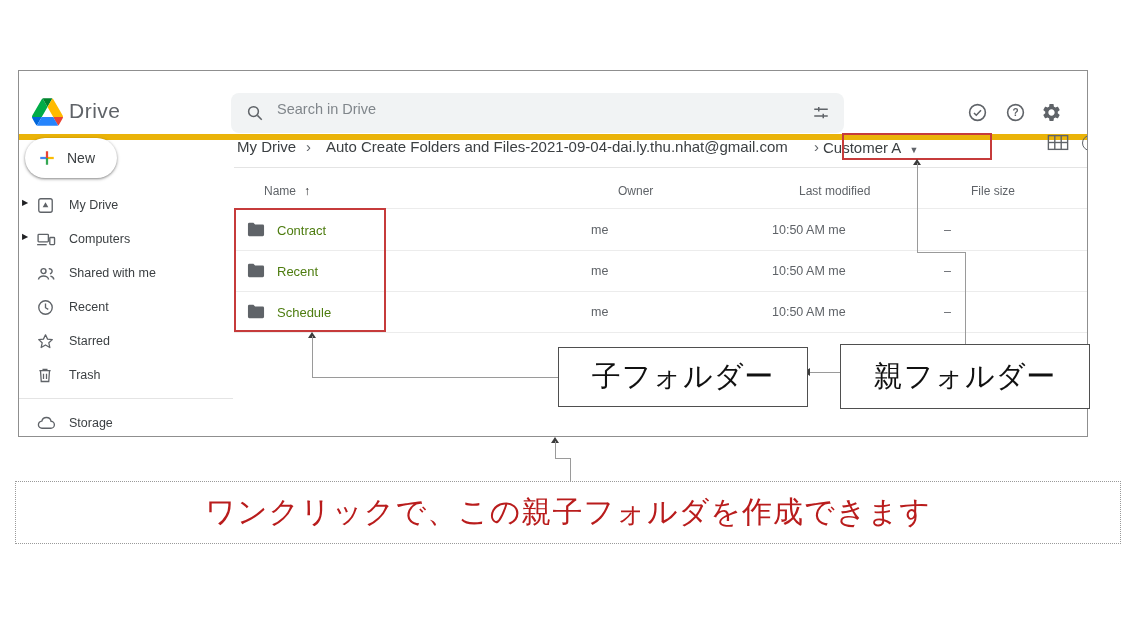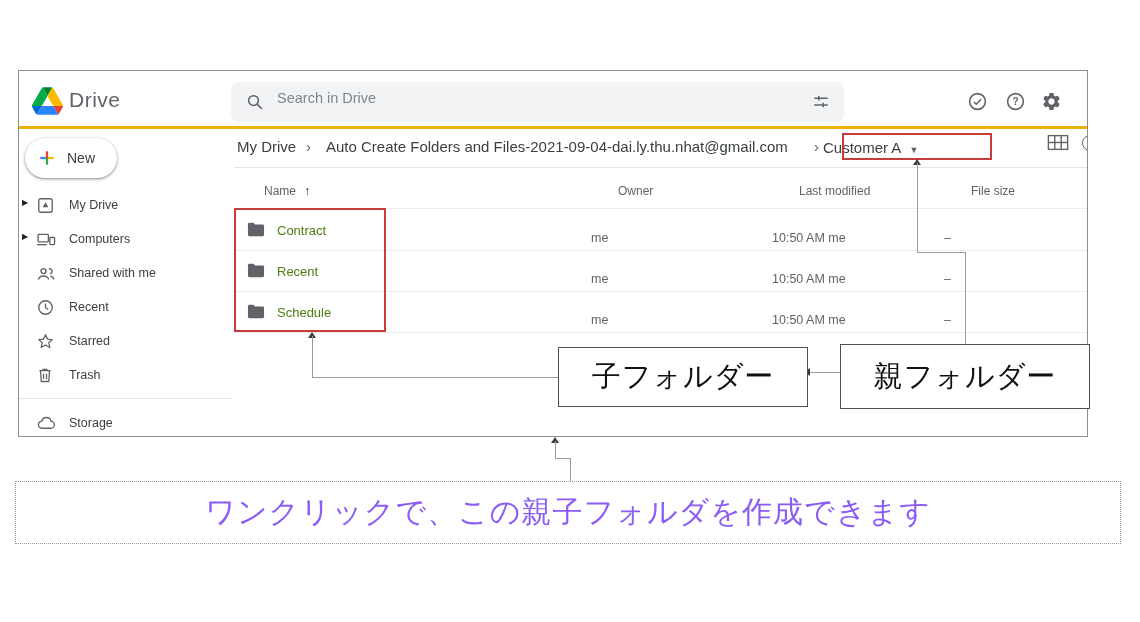--- a/index.html
+++ b/index.html
@@ -2,21 +2,21 @@
 <html><head>
 <meta charset="utf-8">
 <style>
   * { margin:0; padding:0; box-sizing:border-box; }
   body { font-family:"Liberation Sans","DejaVu Sans",sans-serif; background:#fff; }
   #stage { position:relative; width:1140px; height:622px; background:#fff; overflow:hidden; }
 
   
   .window { position:absolute; left:18px; top:70px; width:1070px; height:367px;
             background:#fff; border:1px solid #8f8f8f; overflow:hidden; }
-  .w-header { position:absolute; left:0; top:3px; width:100%; height:55px; border-bottom:3px solid #eab308; background:#fff; }
+  .w-header { position:absolute; left:0; top:14px; width:100%; height:55px; border-bottom:6px solid #eab308; background:#fff; }
   .logo { position:absolute; left:13px; top:13px; }
   .brand { position:absolute; left:50px; top:14px; font-size:21px; color:#5f6368; letter-spacing:.5px; }
   .searchbar { position:absolute; left:212px; top:8px; width:613px; height:40px; background:#f1f3f4; border-radius:8px; }
   .searchbar .mag { position:absolute; left:15px; top:11px; }
   .searchbar input { position:absolute; left:46px; top:0; width:520px; height:32px; border:none; background:transparent;
                      font-size:14.5px; color:#6d28d9; outline:none; font-family:inherit; }
   .searchbar input::placeholder { color:#80868b; }
   .searchbar .tune { position:absolute; right:14px; top:11px; }
   .hicon { position:absolute; top:17px; }
 
@@ -36,37 +36,37 @@
   .crumb { position:absolute; top:12px; font-size:15px; color:#3c4043; white-space:nowrap; cursor:pointer; }
   .crumb-sep { position:absolute; top:12px; font-size:15px; color:#5f6368; }
   .caret { font-size:11px; color:#5f6368; margin-left:8px; }
   .gridicon { position:absolute; left:1028px; top:63px; cursor:pointer; }
   .peek-circle { position:absolute; left:1063px; top:64px; width:16px; height:16px; border:1.6px solid #5f6368; border-radius:50%; }
 
   .thead { position:absolute; font-size:12px; color:#5f6368; font-weight:500; top:113px;margin-left:27px; }
   .sortarrow { color:#202124; font-size:12px; margin-left:8px; }
   .hr { position:absolute; left:215px; width:854px; height:1px; background:#ececec; }
   .row-name { position:absolute; font-size:13px; color:#4d7c0f; font-weight:500; }
-  .row-cell { position:absolute; font-size:12.5px; color:#5f6368;margin-top:8px; }
+  .row-cell { position:absolute; font-size:12.5px; color:#5f6368; }
   .foldicon { position:absolute; }
 
   .redbox { position:absolute; border:2px solid #c63b3b; }
 
   
   .conn { position:absolute; background:#9a9a9a; }
   .arrow-up { position:absolute; width:0; height:0; border-left:4px solid transparent;
               border-right:4px solid transparent; border-bottom:6px solid #3c3c3c; }
   .arrow-left { position:absolute; width:0; height:0; border-top:4px solid transparent;
                border-bottom:4px solid transparent; border-right:6px solid #3c3c3c; }
   .label-box { position:absolute; background:#fff; border:1.5px solid #4f4f4f; display:flex;
                align-items:center; justify-content:center; font-size:29px; color:#111;
                letter-spacing:1px; }
   .caption-box { position:absolute; left:15px; top:481px; width:1106px; height:63px; border:1.5px dotted #9a9a9a;
                  display:flex; align-items:center; justify-content:center; }
-  .caption-box span { font-size:30px; color:#8b5cf6; font-weight:500; letter-spacing:1px; }
+  .caption-box span { font-size:30px; color:#b91c1c; font-weight:500; letter-spacing:1px; }
 </style>
 </head>
 <body>
 
 <div id="stage">
 
   <div class="window">
 
     <div class="w-header">
       <div class="logo">

